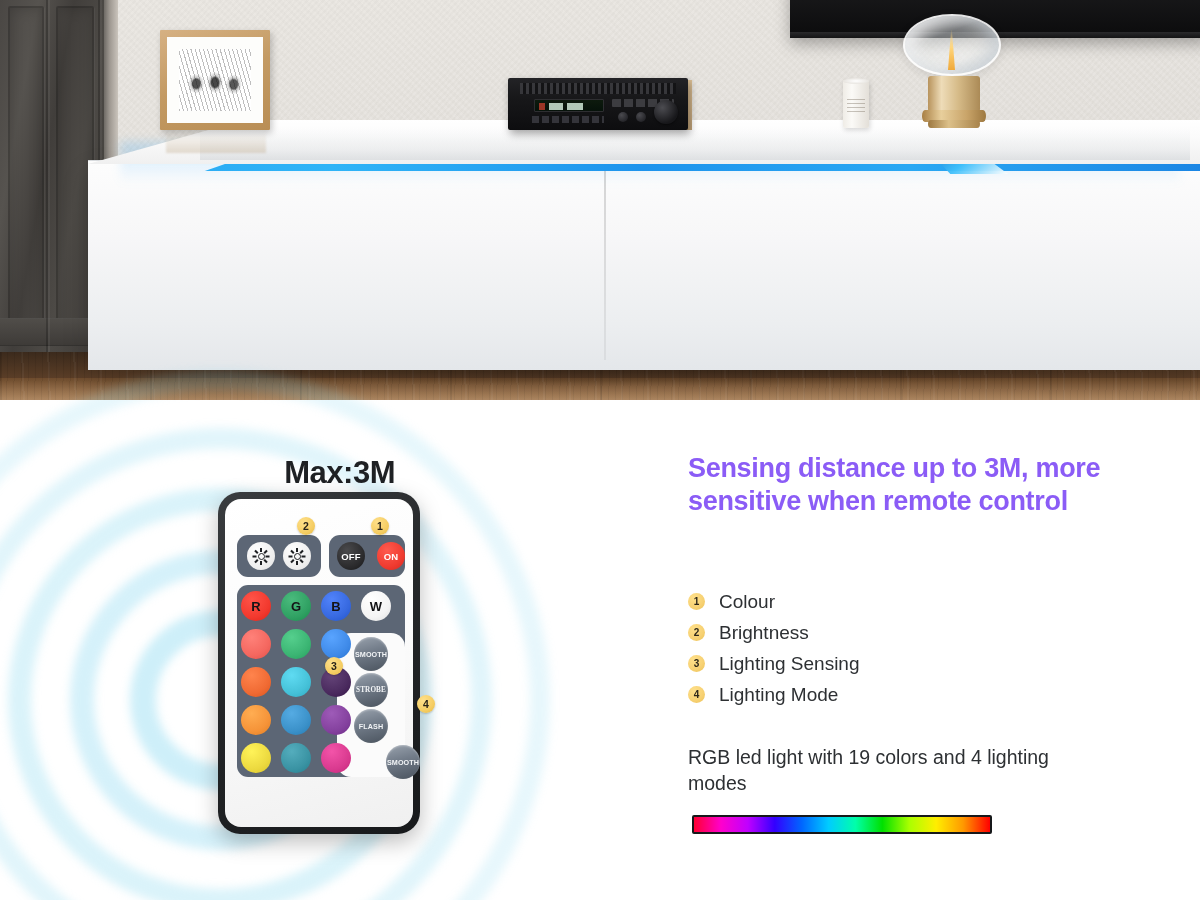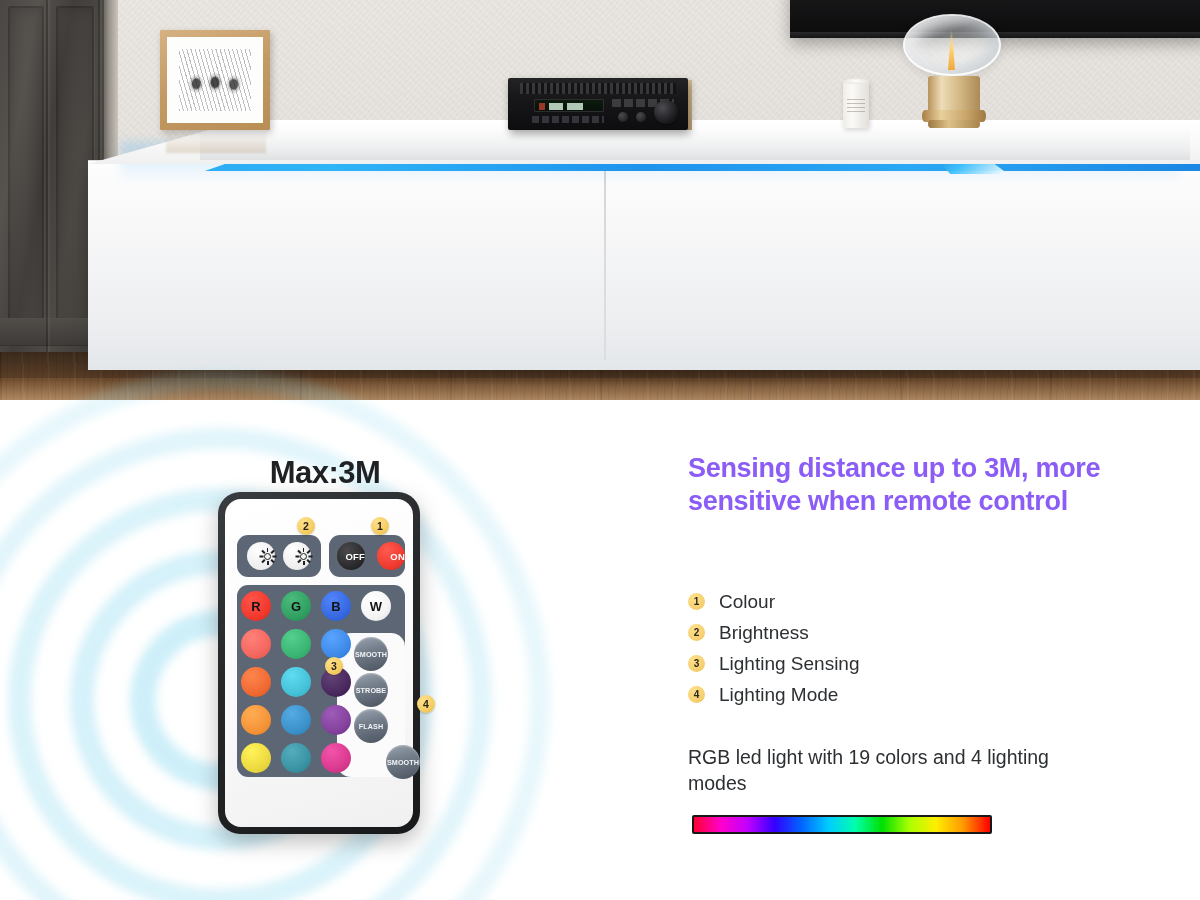--- a/index.html
+++ b/index.html
@@ -252,21 +252,21 @@
   .rings { position:absolute; left:-130px; top:-20px; width:700px; height:640px; }
   .ring {
     position:absolute; border-radius:50%;
     border-style:solid; border-color:rgba(116,208,236,.30);
     border-width:0; left:50%; top:50%; transform:translate(-50%,-50%);
   }
 
   .maxlabel {
     position:absolute; left:255px; top:455px; width:140px;
     font-size:31px; font-weight:800; color:#1f2124; letter-spacing:-.5px;
-    text-align:center; white-space:nowrap;
+    text-align:right; white-space:nowrap;
   }
 
   
   .remote {
     position:absolute; left:218px; top:492px; width:202px; height:342px;
     background:linear-gradient(150deg,#3a3d40 0%,#26282a 40%,#17191b 100%);
     border-radius:22px; padding:7px;
     box-shadow:0 8px 22px rgba(0,0,0,.26);
   }
   .remote-face {
@@ -275,21 +275,21 @@
     position:relative;
   }
   .grp {
     position:absolute; background:#5c6675; border-radius:11px;
   }
   .grp-bright { left:12px; top:36px; width:84px; height:42px; }
   .grp-power  { left:104px; top:36px; width:76px; height:42px; }
   .grp-colors { left:12px; top:86px; width:168px; height:192px; }
   .grp-modes  { left:112px; top:134px; width:68px; height:144px; background:#fbfbfb; border-radius:14px; }
 
-  .btn { position:absolute; border-radius:50%; display:flex; align-items:center; justify-content:flex-end; }
+  .btn { position:absolute; border-radius:50%; display:flex; align-items:center; justify-content:center; }
   .btn-b1 { left:22px; top:43px; width:28px; height:28px; background:radial-gradient(circle at 36% 30%,#ffffff,#ececec 70%,#dadada); }
   .btn-b2 { left:58px; top:43px; width:28px; height:28px; background:radial-gradient(circle at 36% 30%,#ffffff,#ececec 70%,#dadada); }
   .btn-off { left:112px; top:43px; width:28px; height:28px; background:radial-gradient(circle at 36% 30%,#4a4a4c,#2a2a2c 65%,#161618); }
   .btn-on  { left:152px; top:43px; width:28px; height:28px; background:radial-gradient(circle at 36% 30%,#ff5a4e,#ef3b30 62%,#d8261d); }
   .btn-off span, .btn-on span { color:#fff; font-size:9.5px; font-weight:700; letter-spacing:.2px; }
 
   .sun { width:15px; height:15px; position:relative; }
   .sun .core { position:absolute; left:4px; top:4px; width:7px; height:7px; border-radius:50%; border:1.6px solid #1d1f22; }
   .sun i { position:absolute; left:6.6px; top:-1px; width:1.7px; height:4px; background:#1d1f22; transform-origin:1px 8.5px; }
 
@@ -474,21 +474,21 @@
           <div class="cbtn" style="left: 56px; top: 206px; background: radial-gradient(circle at 36% 28%, rgb(85, 171, 227), rgb(59, 145, 201) 62%, rgb(37, 123, 179));"></div>
           <div class="cbtn" style="left: 96px; top: 206px; background: radial-gradient(circle at 36% 28%, rgb(158, 91, 184), rgb(132, 65, 158) 62%, rgb(110, 43, 136));"></div>
           <div class="cbtn" style="left: 16px; top: 244px; background: radial-gradient(circle at 36% 28%, rgb(255, 243, 89), rgb(236, 217, 63) 62%, rgb(214, 195, 41));"></div>
           <div class="cbtn" style="left: 56px; top: 244px; background: radial-gradient(circle at 36% 28%, rgb(84, 173, 189), rgb(58, 147, 163) 62%, rgb(36, 125, 141));"></div>
           <div class="cbtn" style="left: 96px; top: 244px; background: radial-gradient(circle at 36% 28%, rgb(243, 84, 169), rgb(217, 58, 143) 62%, rgb(195, 36, 121));"></div>
         </div>
       <div id="mode-col">
           <div class="mbtn" style="left: 129px; top: 138px;">
             <span>SMOOTH</span>
           </div>
-          <div class="mbtn" style="left: 129px; top: 174px;">
+          <div class="mbtn" style="left: 129px; top: 174px; font-family: Liberation Serif, serif;">
             <span>STROBE</span>
           </div>
           <div class="mbtn" style="left: 129px; top: 210px;">
             <span>FLASH</span>
           </div>
           <div class="mbtn" style="left: 129px; top: 246px; margin-left: 32px;">
             <span>SMOOTH</span>
           </div>
         </div>
 

